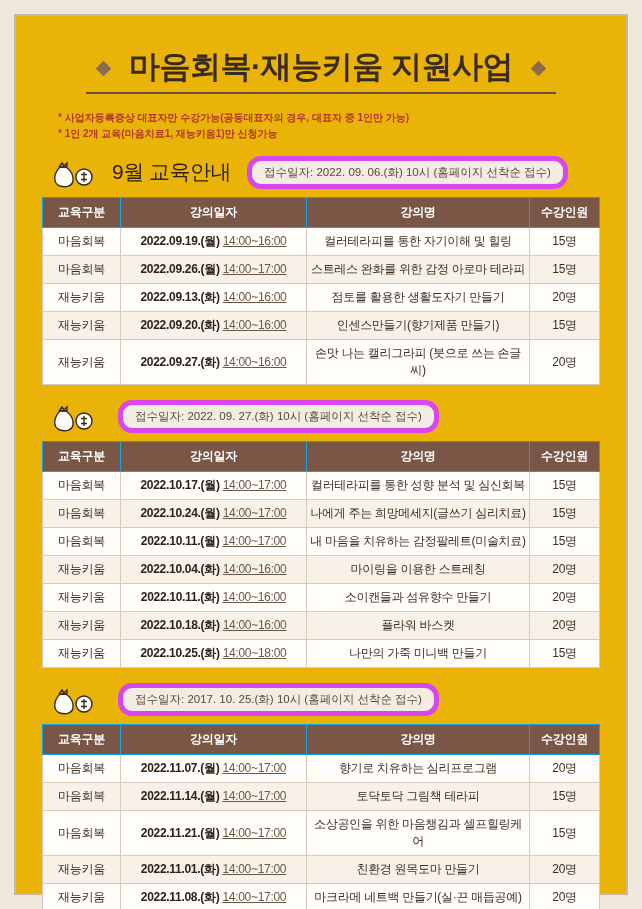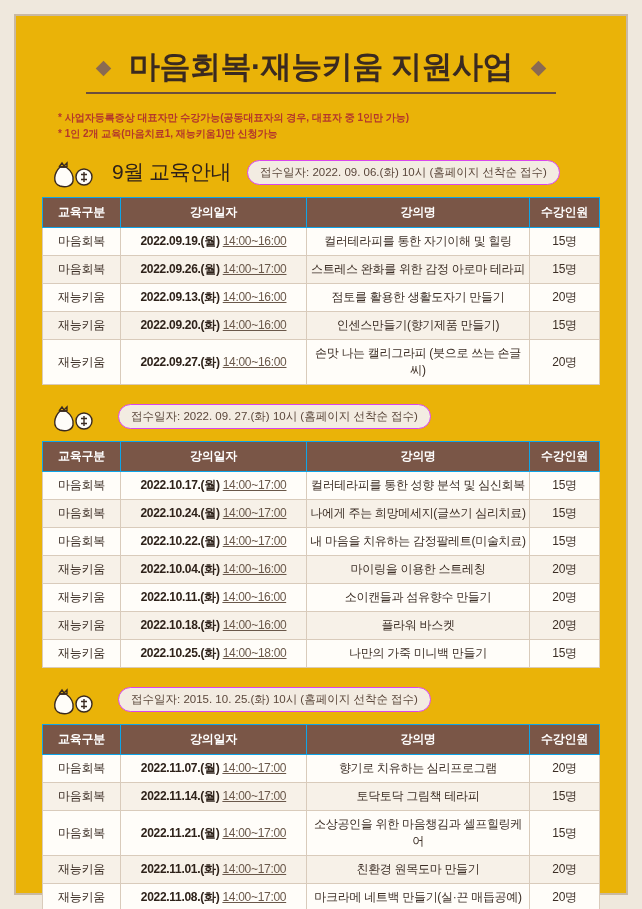--- a/index.html
+++ b/index.html
@@ -70,21 +70,21 @@
   }
   .sec-title{
     font-size:21px;
     font-weight:normal;
     color:#2f2119;
     letter-spacing:-0.5px;
     white-space:nowrap;
   }
   .sec-badge{
     margin-left:6px;
-    border:1px solid #d946ef;
+    border:5px solid #d946ef;
     border-radius:14px;
     background:#f3ece2;
     color:#5a463a;
     font-size:11.5px;
     padding:4px 12px;
     white-space:nowrap;
   }
   table{
     width:100%;
     border-collapse:collapse;
@@ -239,21 +239,21 @@
               <td class="c-cap">15명</td>
             </tr>
           <tr>
               <td class="c-type">마음회복</td>
               <td class="c-date"><span class="d-date">2022.10.24.(월)</span> <span class="d-time">14:00~17:00</span></td>
               <td>나에게 주는 희망메세지(글쓰기 심리치료)</td>
               <td class="c-cap">15명</td>
             </tr>
           <tr>
               <td class="c-type">마음회복</td>
-              <td class="c-date"><span class="d-date">2022.10.22.(월)</span> <span class="d-time">14:00~17:00</span></td>
+              <td class="c-date"><span class="d-date">2022.10.11.(월)</span> <span class="d-time">14:00~17:00</span></td>
               <td>내 마음을 치유하는 감정팔레트(미술치료)</td>
               <td class="c-cap">15명</td>
             </tr>
           <tr>
               <td class="c-type">재능키움</td>
               <td class="c-date"><span class="d-date">2022.10.04.(화)</span> <span class="d-time">14:00~16:00</span></td>
               <td>마이링을 이용한 스트레칭</td>
               <td class="c-cap">20명</td>
             </tr>
           <tr>
@@ -283,21 +283,21 @@
         <span class="sack-icon">
           <svg width="56" height="34" viewBox="0 0 56 34" aria-hidden="true">
             <g fill="none" stroke="#3a2a20" stroke-width="1.4">
               <path d="M14 12 C8 18 6 28 14 31 C20 33 26 31 27 26 C28 20 24 15 20 12 Z" fill="#fffdf9"></path>
               <path d="M13 12 L21 12 M13 12 L16 8 L18 11 L21 8 L21 12"></path>
               <circle cx="38" cy="22" r="8" fill="#fffdf9"></circle>
               <path d="M38 17 v10 M35 19.5 h6 M35 24.5 h6"></path>
             </g>
           </svg>
         </span>
-        <span class="sec-badge">접수일자: 2015. 10. 25.(화) 10시 (홈페이지 선착순 접수)</span>
+        <span class="sec-badge">접수일자: 2017. 10. 25.(화) 10시 (홈페이지 선착순 접수)</span>
       </div>
       <table>
         <colgroup>
           <col class="col-w-type">
             <col class="col-w-date">
             <col>
             <col class="col-w-cap">
         </colgroup>
         <thead>
           <tr>

